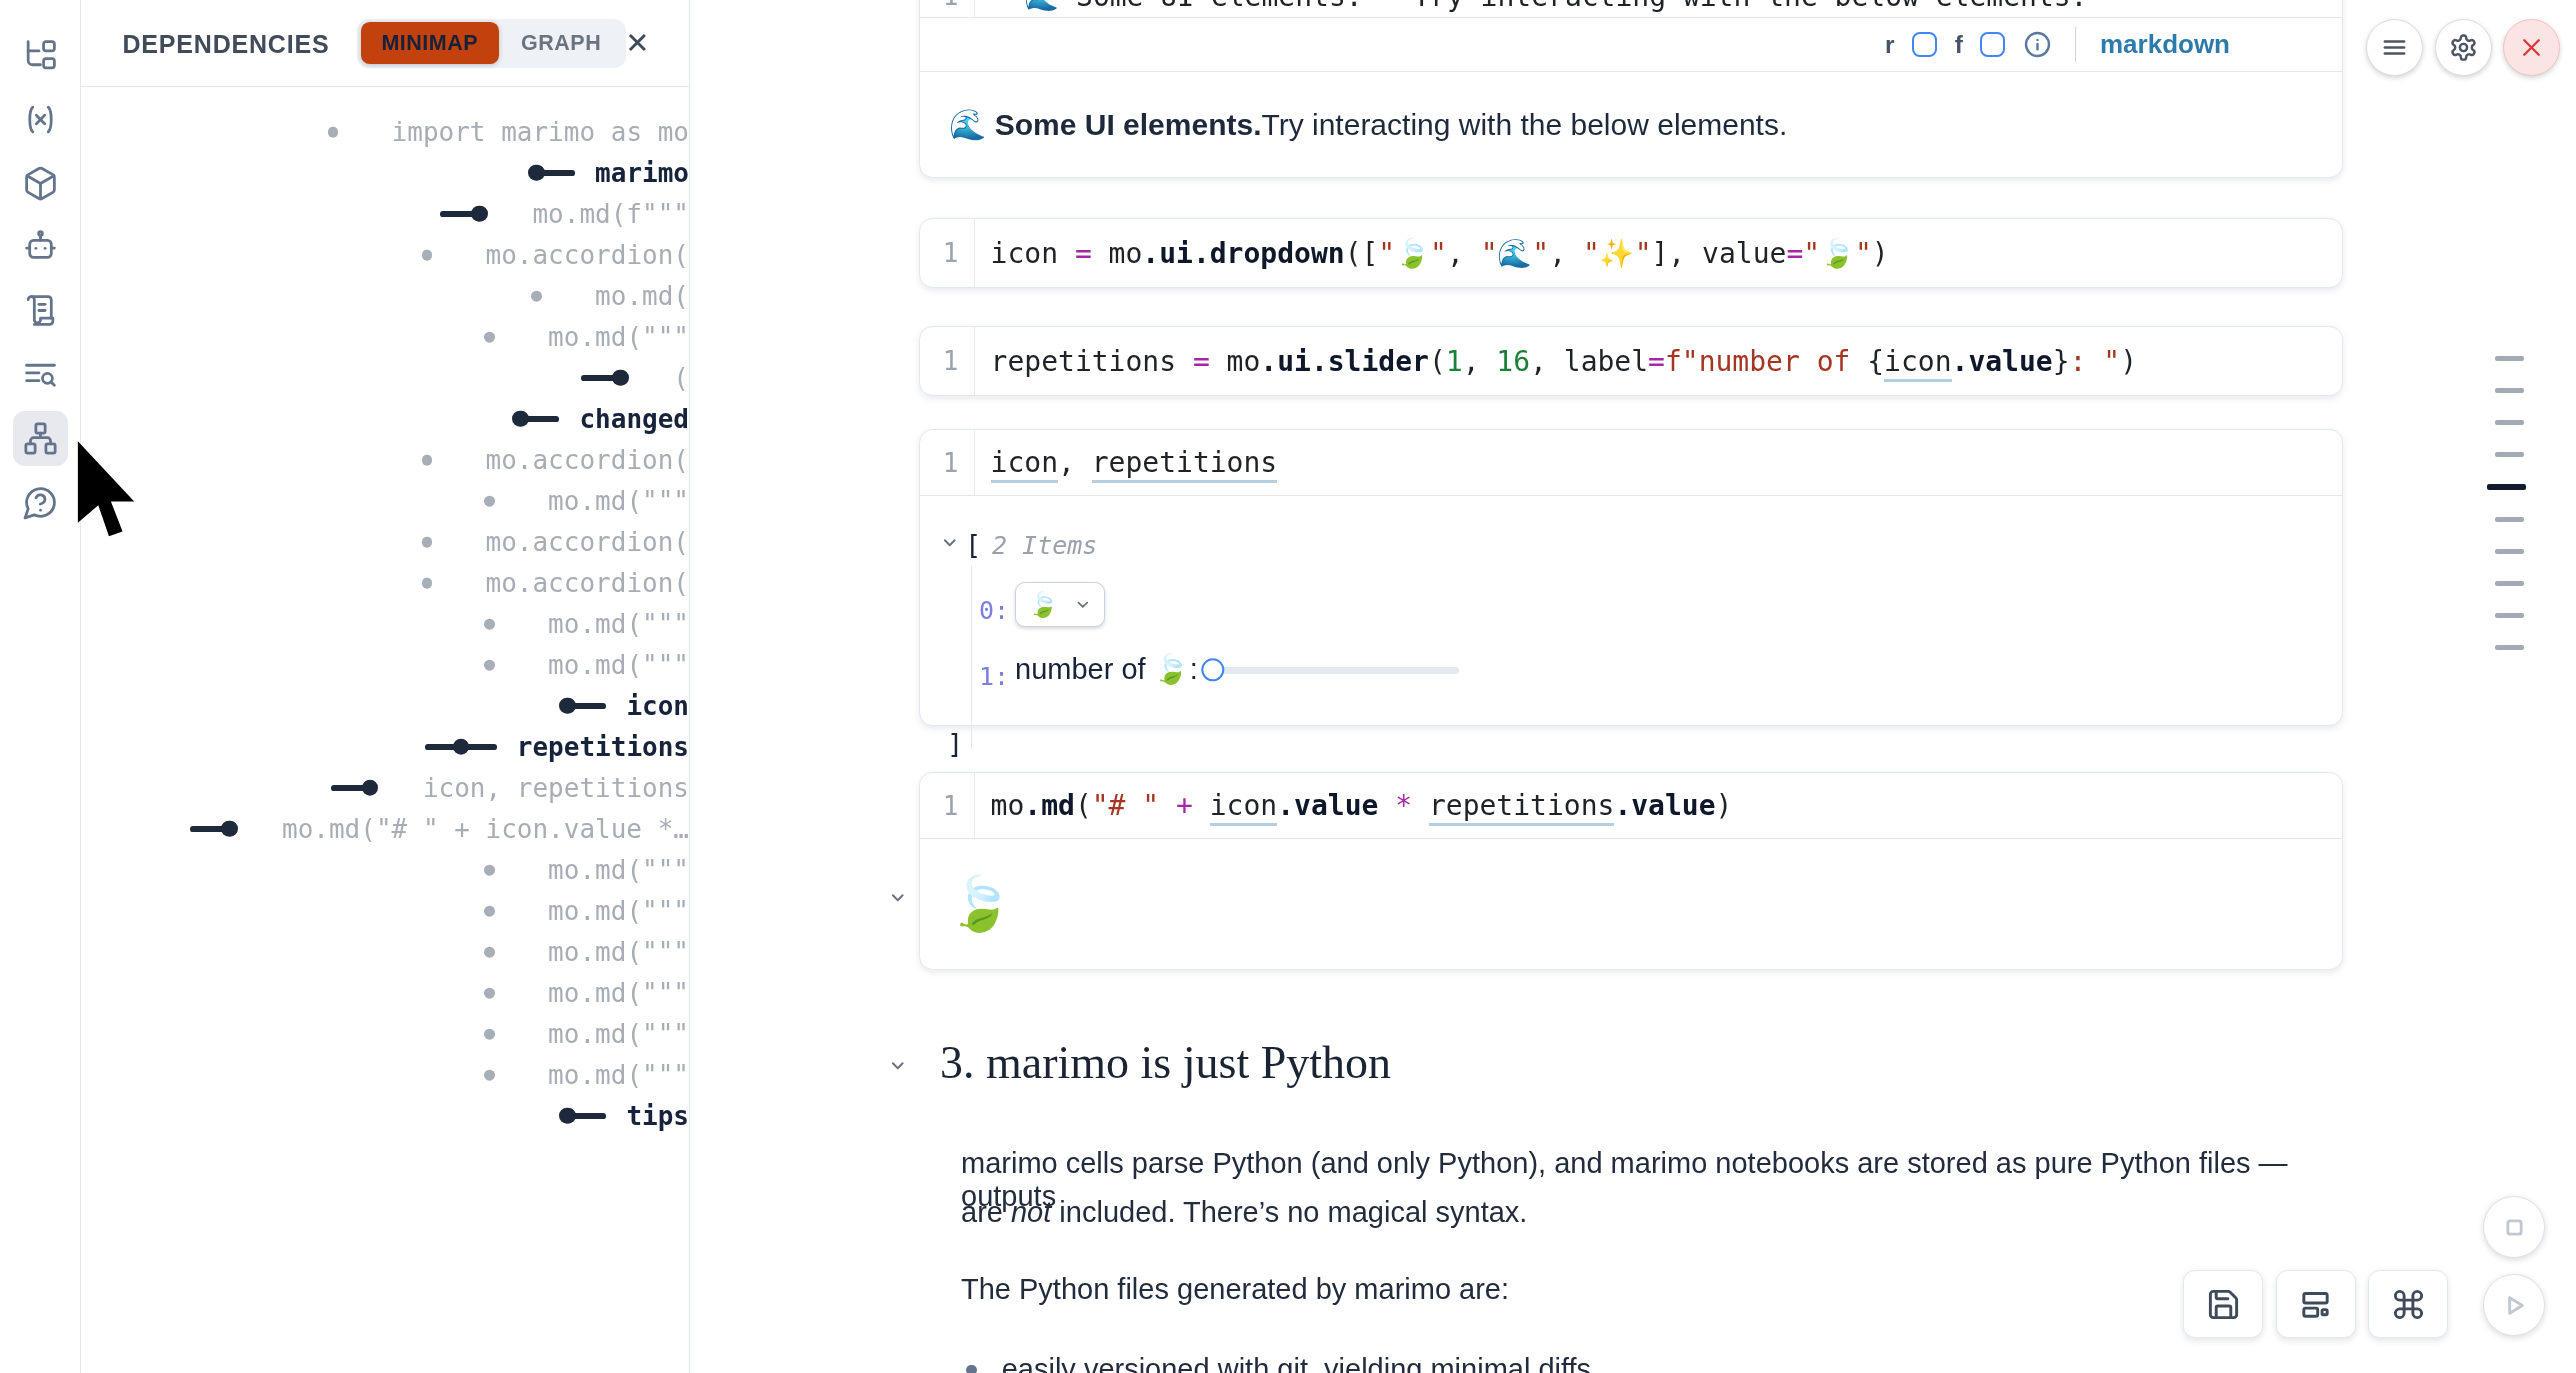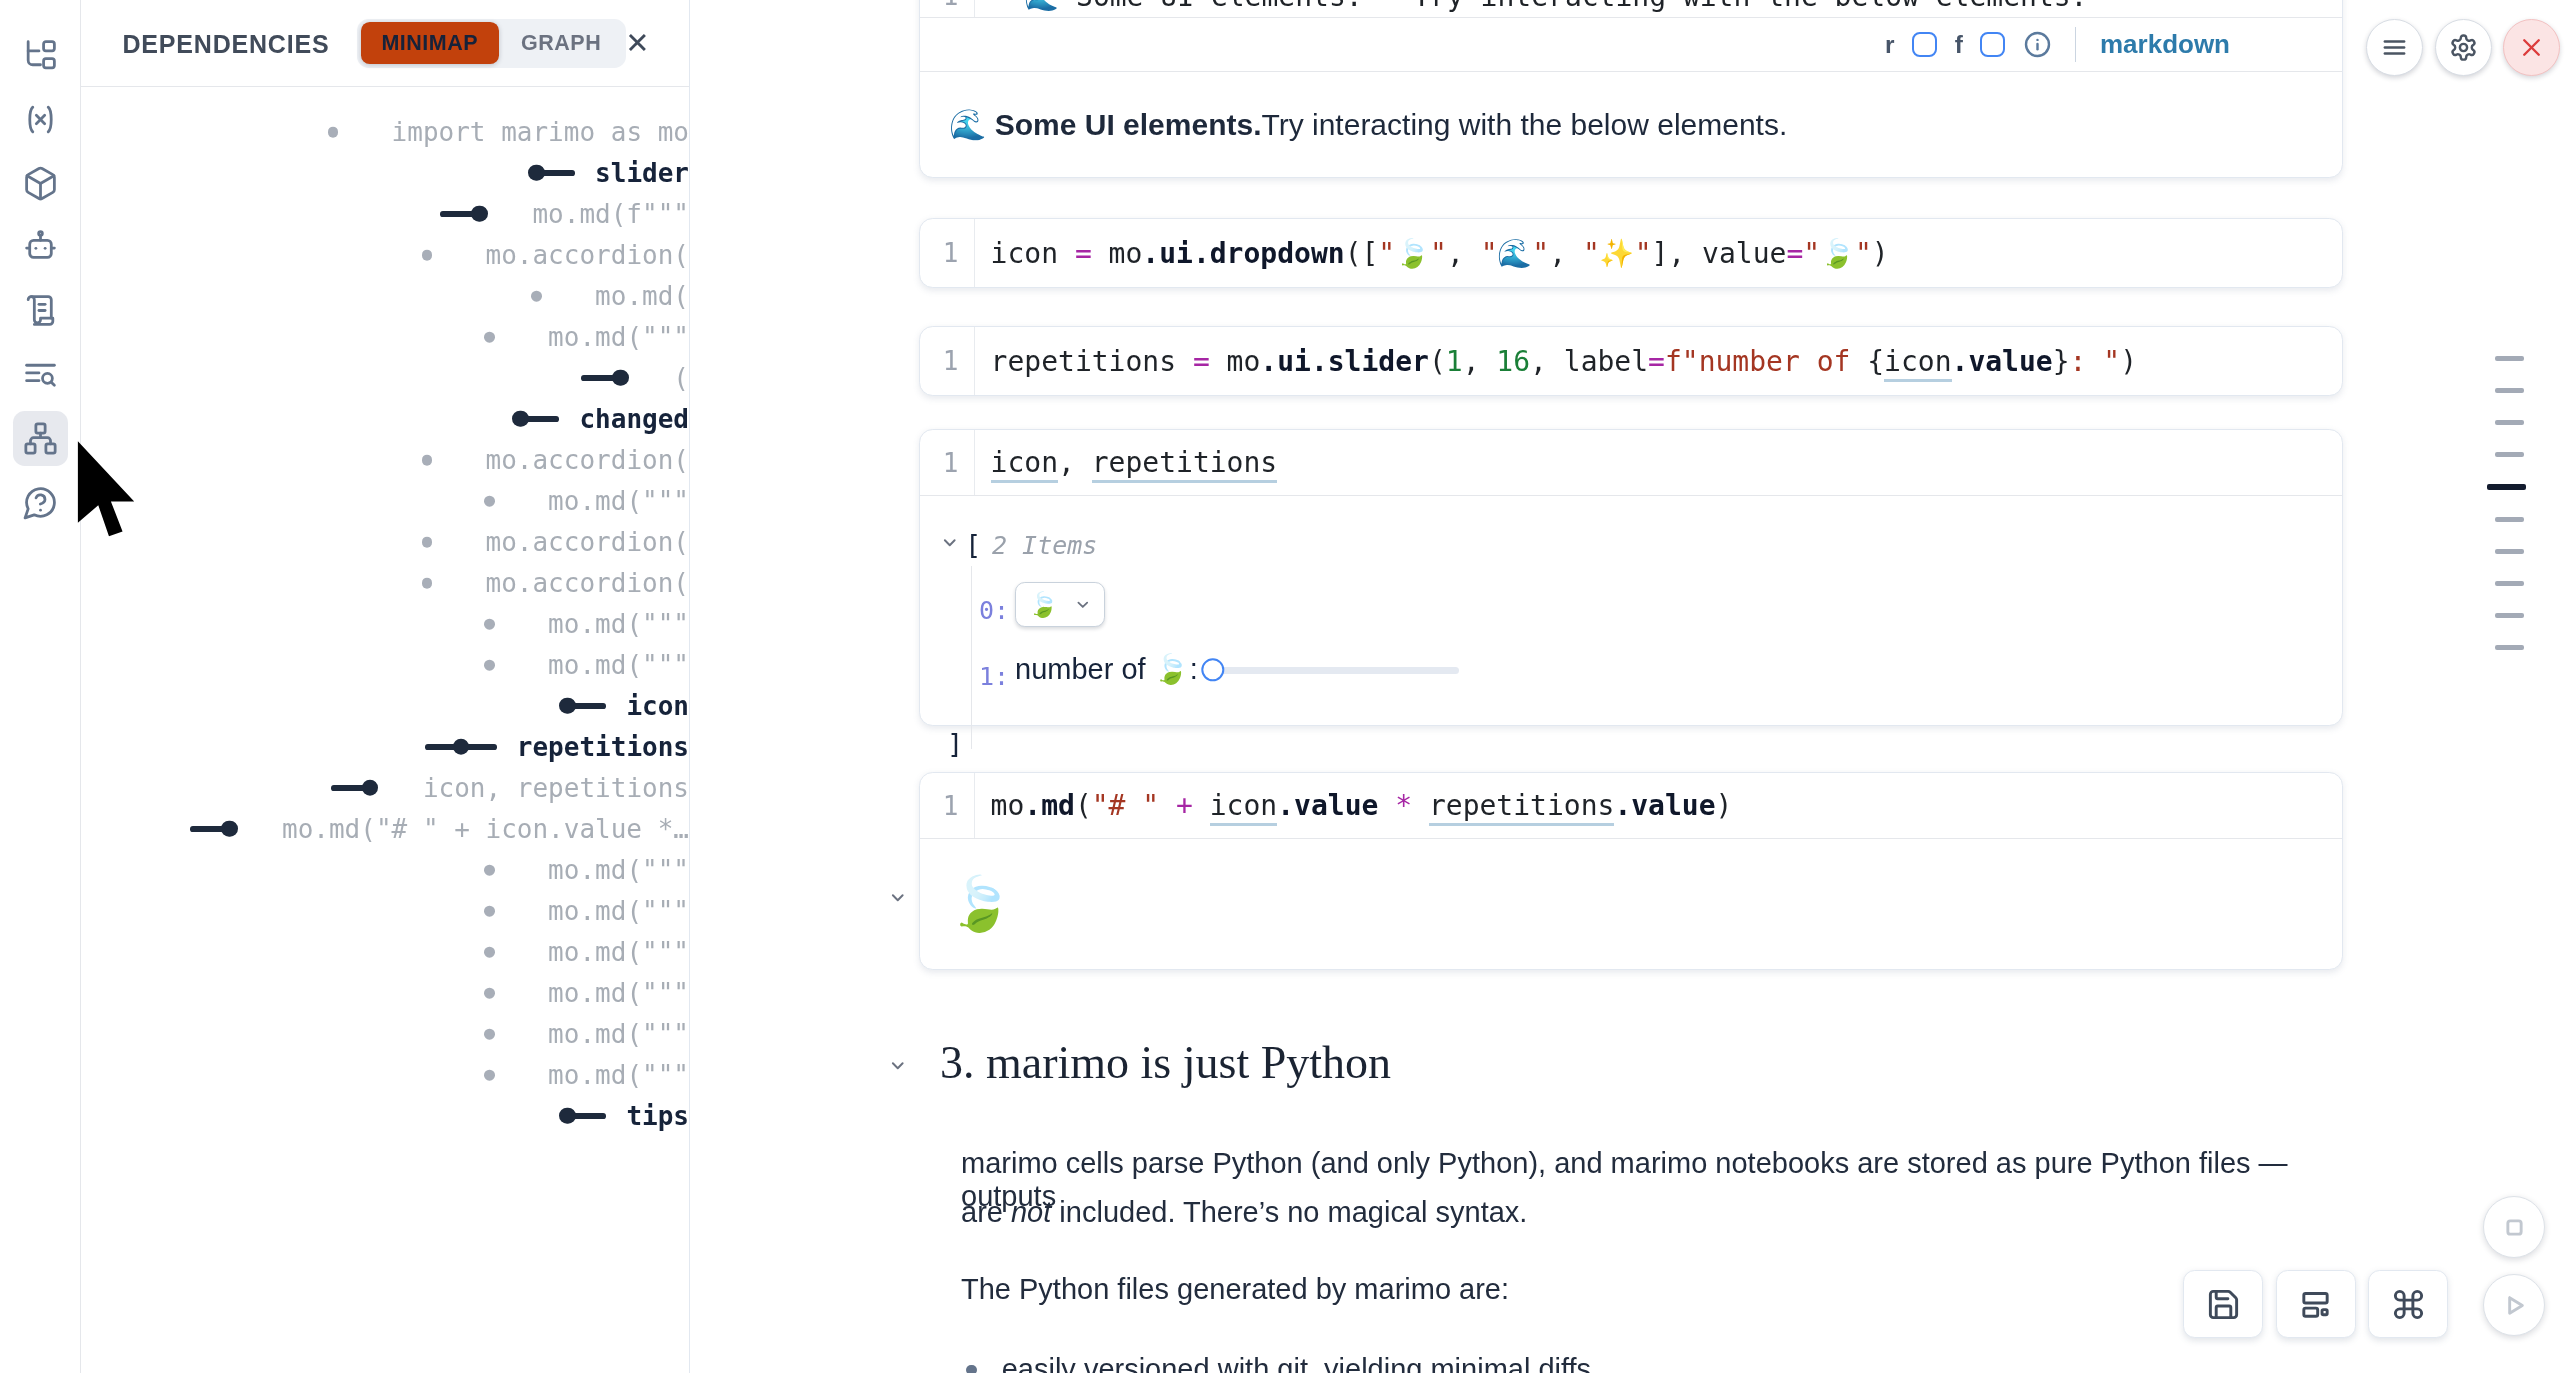--- a/index.html
+++ b/index.html
@@ -234,21 +234,21 @@
     <div class="close-x">✕</div>
   </div>
   <div class="minimap">
   <div class="mm-row m-dot">
     <span class="mm-marker"></span>
     <span class="mm-text">import marimo as mo</span>
   </div>
 
   <div class="mm-row m-source defined">
     <span class="mm-marker"></span>
-    <span class="mm-text">slider</span>
+    <span class="mm-text">marimo</span>
   </div>
 
   <div class="mm-row m-sink">
     <span class="mm-marker"></span>
     <span class="mm-text">mo.md(f"""</span>
   </div>
 
   <div class="mm-row m-dot">
     <span class="mm-marker"></span>
     <span class="mm-text">mo.accordion(</span>

